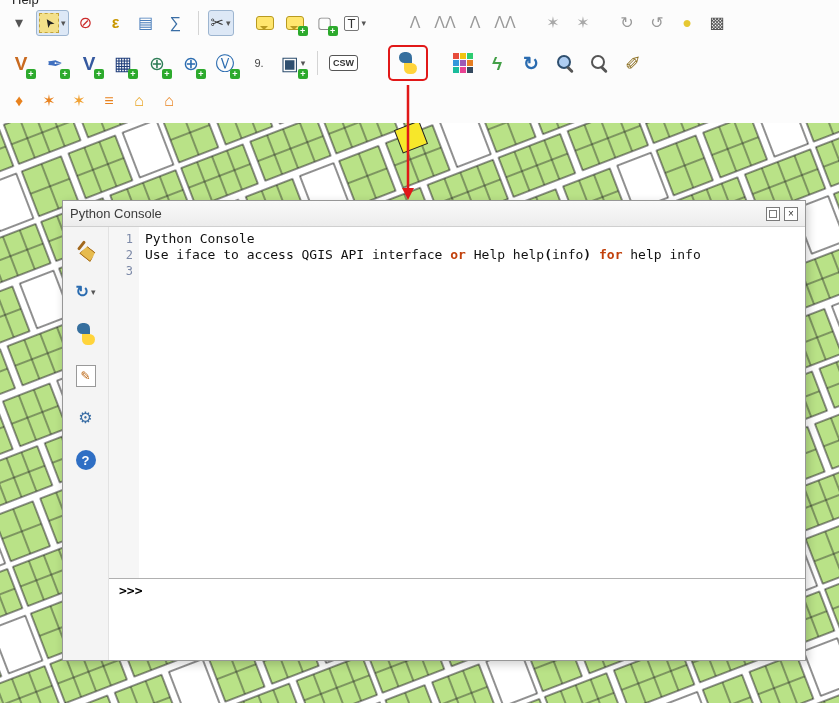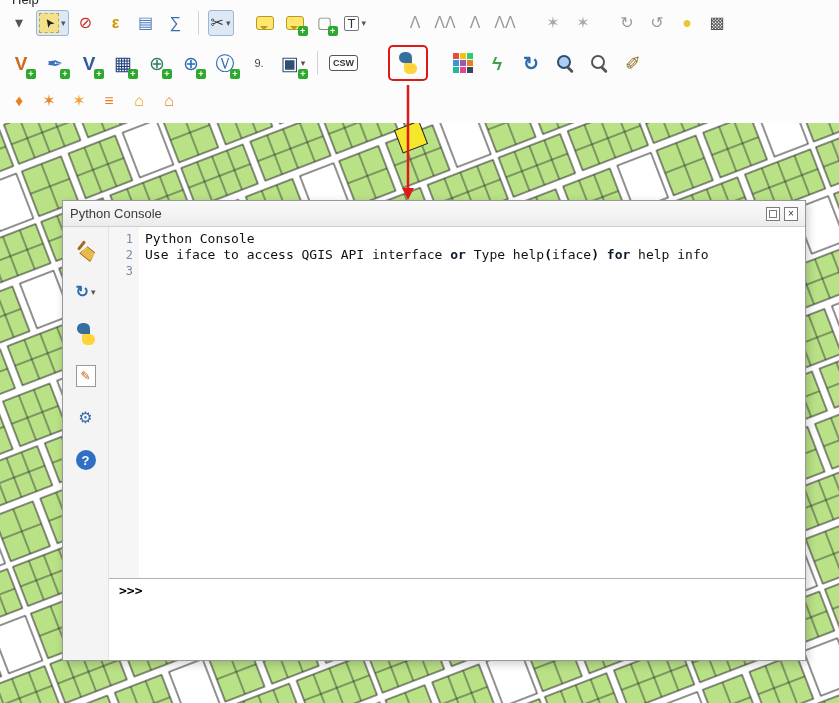--- a/index.html
+++ b/index.html
@@ -64,21 +64,21 @@
   .cbody{flex:1;display:flex;min-height:0}
   #vtool{width:46px;flex:0 0 46px;background:#f4f4f4;border-right:1px solid #e2e2e2;display:flex;flex-direction:column;
     align-items:center;padding-top:10px;gap:16px;box-sizing:border-box}
   .cmain{flex:1;display:flex;flex-direction:column;min-width:0}
   .cout{flex:1;display:flex;overflow:hidden;background:#fff}
   #gutter{width:30px;flex:0 0 30px;background:#f6f6f6;padding-top:4px;box-sizing:border-box}
   .lnum{height:16px;line-height:16px;text-align:right;padding-right:6px;color:#7d8aa8;
     font-family:"DejaVu Sans Mono",monospace;font-size:12px}
   #code{flex:1;padding:4px 6px 0 6px;font-family:"DejaVu Sans Mono",monospace;font-size:13px;color:#111}
   .cline{height:16px;line-height:16px;white-space:pre}
-  .seg.k{color:#0f172a;font-weight:bold}
+  .seg.k{color:#c2410c;font-weight:bold}
   .seg.b{font-weight:bold}
   #shell{height:82px;flex:0 0 82px;border-top:1px solid #b0b0b0;padding:4px 8px 0 10px;
     font-family:"DejaVu Sans Mono",monospace;font-size:13px;font-weight:bold;color:#000;background:#fff;box-sizing:border-box}
 </style>
 </head>
 <body>
 
 <div id="stage">
 
   <div id="topbar">
@@ -330,21 +330,21 @@
         </div>
       <div class="cmain">
         <div class="cout">
           <div id="gutter">
               <div class="lnum">1</div>
               <div class="lnum">2</div>
               <div class="lnum">3</div>
             </div>
           <div id="code">
               <div class="cline"><span class="seg ">Python Console</span></div>
-              <div class="cline"><span class="seg ">Use iface to access QGIS API interface </span><span class="seg k">or</span><span class="seg "> Type help</span><span class="seg b">(</span><span class="seg ">iface</span><span class="seg b">)</span><span class="seg "> </span><span class="seg k">for</span><span class="seg "> help info</span></div>
+              <div class="cline"><span class="seg ">Use iface to access QGIS API interface </span><span class="seg k">or</span><span class="seg "> Help help</span><span class="seg b">(</span><span class="seg ">info</span><span class="seg b">)</span><span class="seg "> </span><span class="seg k">for</span><span class="seg "> help info</span></div>
               <div class="cline">&nbsp;</div>
             </div>
         </div>
         <div id="shell">
           <span>&gt;&gt;&gt;</span>
         </div>
       </div>
     </div>
   </div>
 

